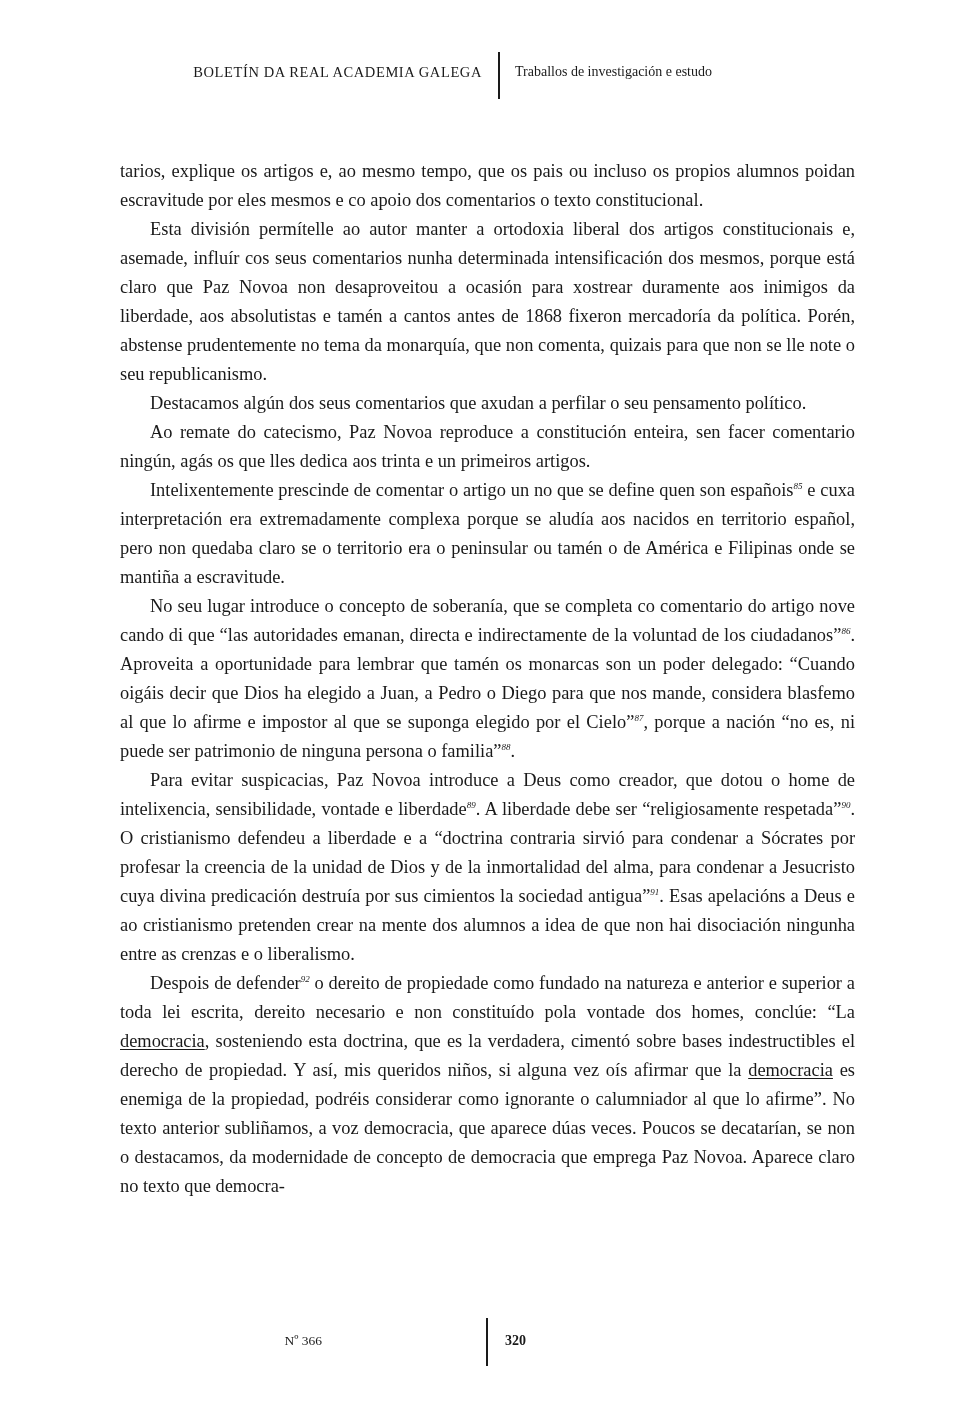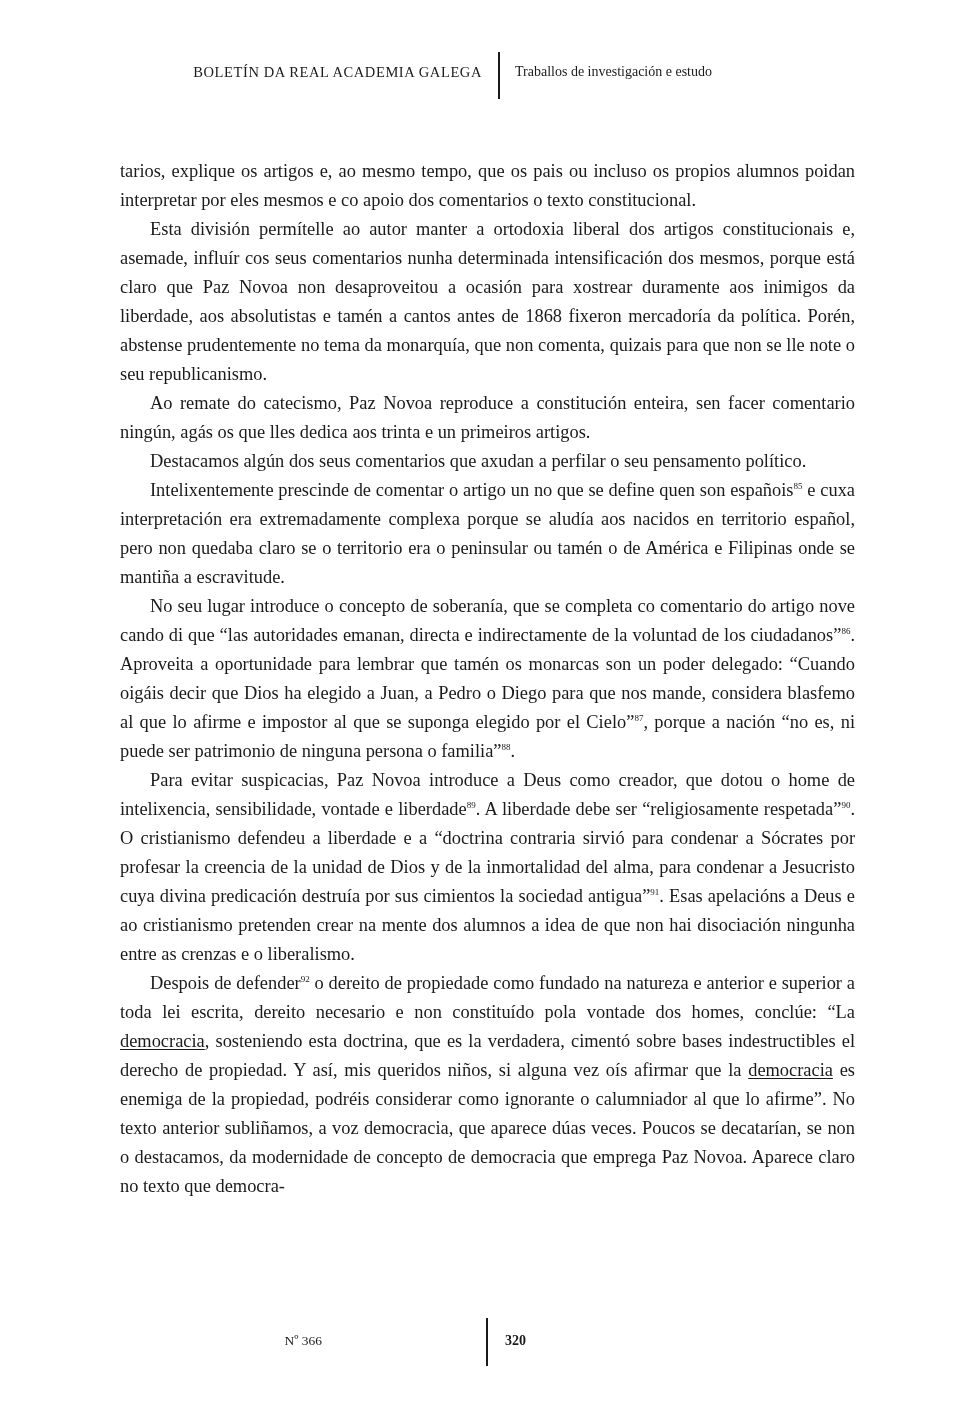--- a/index.html
+++ b/index.html
@@ -58,20 +58,21 @@
       margin: 0;
       text-indent: 30px;
     }
     .body-text p.continued {
       text-indent: 0;
     }
     .fn {
       font-size: 9px;
       vertical-align: super;
       line-height: 0;
+      font-style: italic;
     }
     .u {
       text-decoration: underline;
       text-underline-offset: 2px;
     }
     .it {
       margin-top: 12px;
     }
     .running-footer {
       position: absolute;
@@ -108,27 +109,27 @@
 </head>
 <body>
 
 <header class="running-header">
   <span class="journal">BOLETÍN DA REAL ACADEMIA GALEGA</span>
   <span class="divider"></span>
   <span class="section">Traballos de investigación e estudo</span>
 </header>
 
 <main class="body-text">
-  <p class="continued"><span>tarios, explique os artigos e, ao mesmo tempo, que os pais ou incluso os propios alumnos poidan interpretar por eles mesmos e co apoio dos comentarios o texto constitucional.</span></p>
+  <p class="continued"><span>tarios, explique os artigos e, ao mesmo tempo, que os pais ou incluso os propios alumnos poidan escravitude por eles mesmos e co apoio dos comentarios o texto constitucional.</span></p>
 
   <p><span>Esta división permítelle ao autor manter a ortodoxia liberal dos artigos constitucionais e, asemade, influír cos seus comentarios nunha determinada intensificación dos mesmos, porque está claro que Paz Novoa non desaproveitou a ocasión para xostrear duramente aos inimigos da liberdade, aos absolutistas e tamén a cantos antes de 1868 fixeron mercadoría da política. Porén, abstense prudentemente no tema da monarquía, que non comenta, quizais para que non se lle note o seu republicanismo.</span></p>
 
+  <p><span>Destacamos algún dos seus comentarios que axudan a perfilar o seu pensamento político.</span></p>
+
   <p><span>Ao remate do catecismo, Paz Novoa reproduce a constitución enteira, sen facer comentario ningún, agás os que lles dedica aos trinta e un primeiros artigos.</span></p>
-
-  <p><span>Destacamos algún dos seus comentarios que axudan a perfilar o seu pensamento político.</span></p>
 
   <p><span>Intelixentemente prescinde de comentar o artigo un no que se define quen son españois</span><sup class="fn">85</sup><span> e cuxa interpretación era extremadamente complexa porque se aludía aos nacidos en territorio español, pero non quedaba claro se o territorio era o peninsular ou tamén o de América e Filipinas onde se mantiña a escravitude.</span></p>
 
   <p><span>No seu lugar introduce o concepto de soberanía, que se completa co comentario do artigo nove cando di que “las autoridades emanan, directa e indirectamente de la voluntad de los ciudadanos”</span><sup class="fn">86</sup><span>. Aproveita a oportunidade para lembrar que tamén os monarcas son un poder delegado: “Cuando oigáis decir que Dios ha elegido a Juan, a Pedro o Diego para que nos mande, considera blasfemo al que lo afirme e impostor al que se suponga elegido por el Cielo”</span><sup class="fn">87</sup><span>, porque a nación “no es, ni puede ser patrimonio de ninguna persona o familia”</span><sup class="fn">88</sup><span>.</span></p>
 
   <p><span>Para evitar suspicacias, Paz Novoa introduce a Deus como creador, que dotou o home de intelixencia, sensibilidade, vontade e liberdade</span><sup class="fn">89</sup><span>. A liberdade debe ser “</span><span class="it">religiosamente</span><span> respetada”</span><sup class="fn">90</sup><span>. O cristianismo defendeu a liberdade e a “doctrina contraria sirvió para condenar a Sócrates por profesar la creencia de la unidad de Dios y de la inmortalidad del alma, para condenar a Jesucristo cuya divina predicación destruía por sus cimientos la sociedad antigua”</span><sup class="fn">91</sup><span>. Esas apelacións a Deus e ao cristianismo pretenden crear na mente dos alumnos a idea de que non hai disociación ningunha entre as crenzas e o liberalismo.</span></p>
 
   <p><span>Despois de defender</span><sup class="fn">92</sup><span> o dereito de propiedade como fundado na natureza e anterior e superior a toda lei escrita, dereito necesario e non constituído pola vontade dos homes, conclúe: “La </span><span class="u">democracia</span><span>, sosteniendo esta doctrina, que es la verdadera, cimentó sobre bases indestructibles el derecho de propiedad. Y así, mis queridos niños, si alguna vez oís afirmar que la </span><span class="u">democracia</span><span> es enemiga de la propiedad, podréis considerar como ignorante o calumniador al que lo afirme”. No texto anterior subliñamos, a voz democracia, que aparece dúas veces. Poucos se decatarían, se non o destacamos, da modernidade de concepto de democracia que emprega Paz Novoa. Aparece claro no texto que democra-</span></p>
 </main>
 

